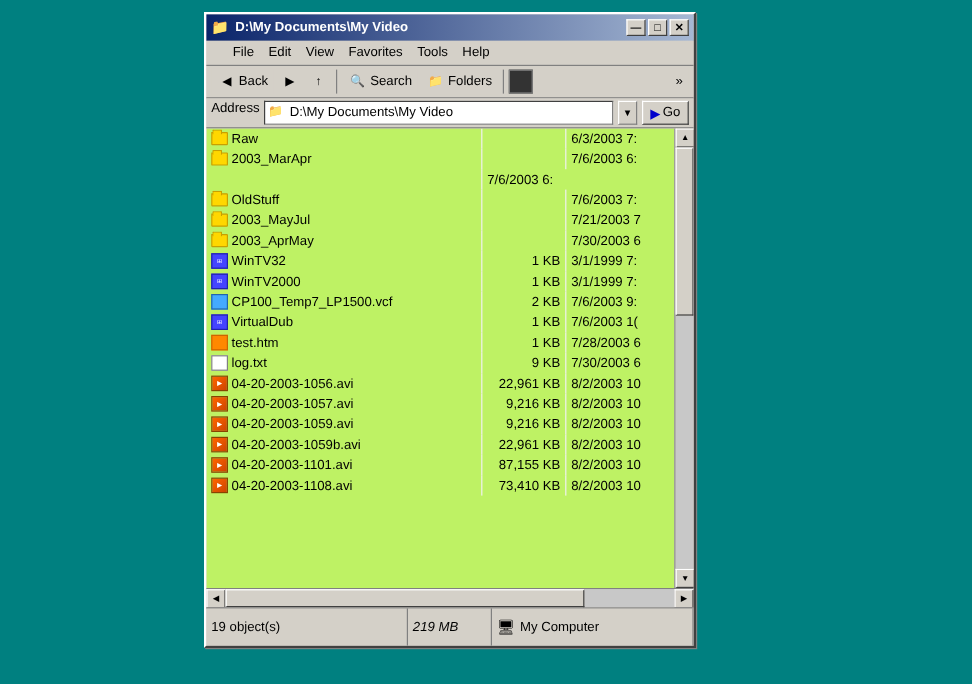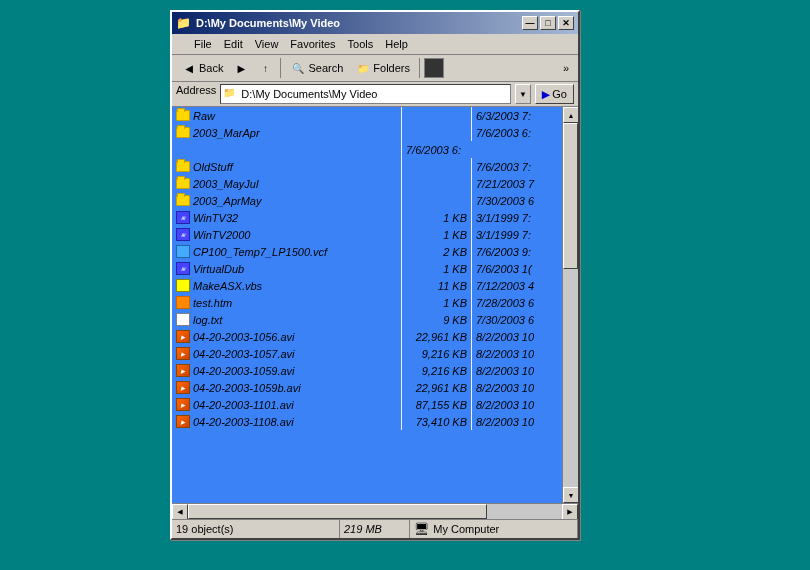--- a/index.html
+++ b/index.html
@@ -208,22 +208,21 @@
       white-space: nowrap;
       overflow: hidden;
     }
     .col-header:first-child {
       border-left: none;
     }
     .file-list {
       flex: 1;
       overflow-y: auto;
       overflow-x: hidden;
-      background: #3b82f6;
-      font-style: italic;
+      background: #bef264;
     }
     .file-row {
       display: grid;
       grid-template-columns: 1fr 70px 90px;
       align-items: center;
       height: 17px;
       padding: 0;
       cursor: pointer;
     }
     .file-cell {
@@ -352,21 +351,21 @@
       top: 0;
       width: 80%;
       height: 100%;
       background: #d4d0c8;
       border: 1px solid #fff;
       border-right-color: #404040;
       border-bottom-color: #404040;
     }
     .status-bar {
       display: flex;
-      height: 19px;
+      height: 32px;
       background: #d4d0c8;
       border-top: 1px solid #808080;
       flex-shrink: 0;
     }
     .status-pane {
       display: flex;
       align-items: center;
       padding: 0 4px;
       font-size: 11px;
       border-right: 1px solid #808080;
@@ -628,34 +627,20 @@
     <div class="file-cell size">
       <span>1 KB</span>
     </div>
     <div class="file-cell">
       <span>7/6/2003 1(</span>
     </div>
   </div>
           <div class="file-row">
     <div class="file-cell">
       <span class="file-icon">
-                <div class="icon-vbs"></div>
-              </span>
-      <span>MakeASX.vbs</span>
-    </div>
-    <div class="file-cell size">
-      <span>11 KB</span>
-    </div>
-    <div class="file-cell">
-      <span>7/12/2003 4</span>
-    </div>
-  </div>
-          <div class="file-row">
-    <div class="file-cell">
-      <span class="file-icon">
                 <div class="icon-html"></div>
               </span>
       <span>test.htm</span>
     </div>
     <div class="file-cell size">
       <span>1 KB</span>
     </div>
     <div class="file-cell">
       <span>7/28/2003 6</span>
     </div>

